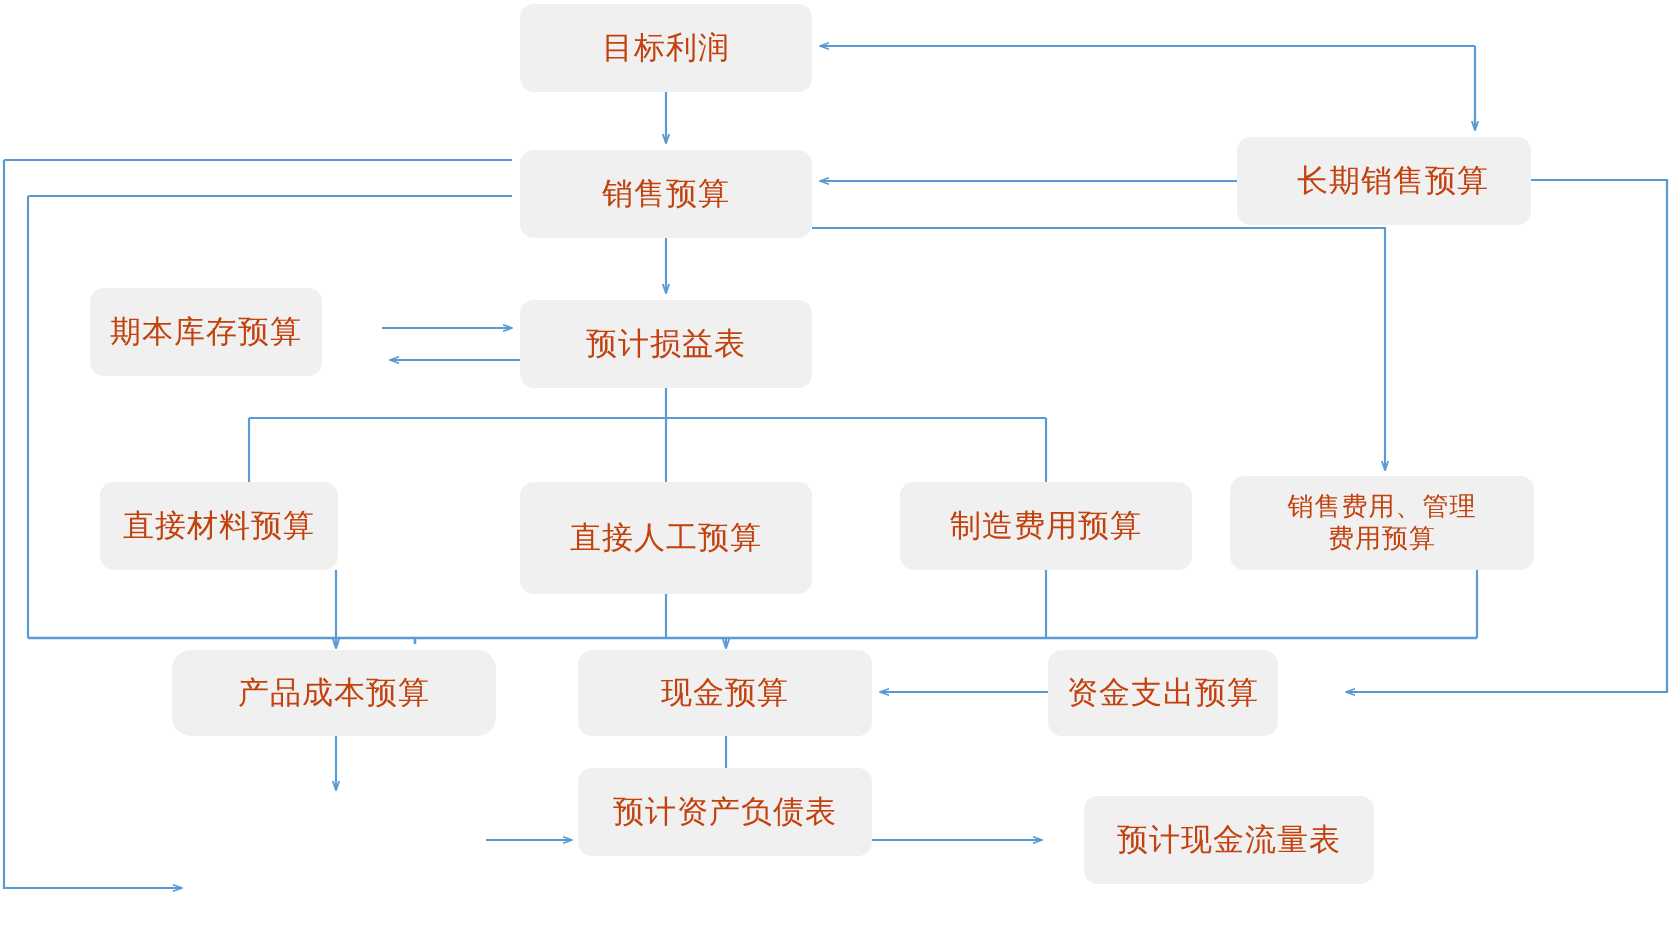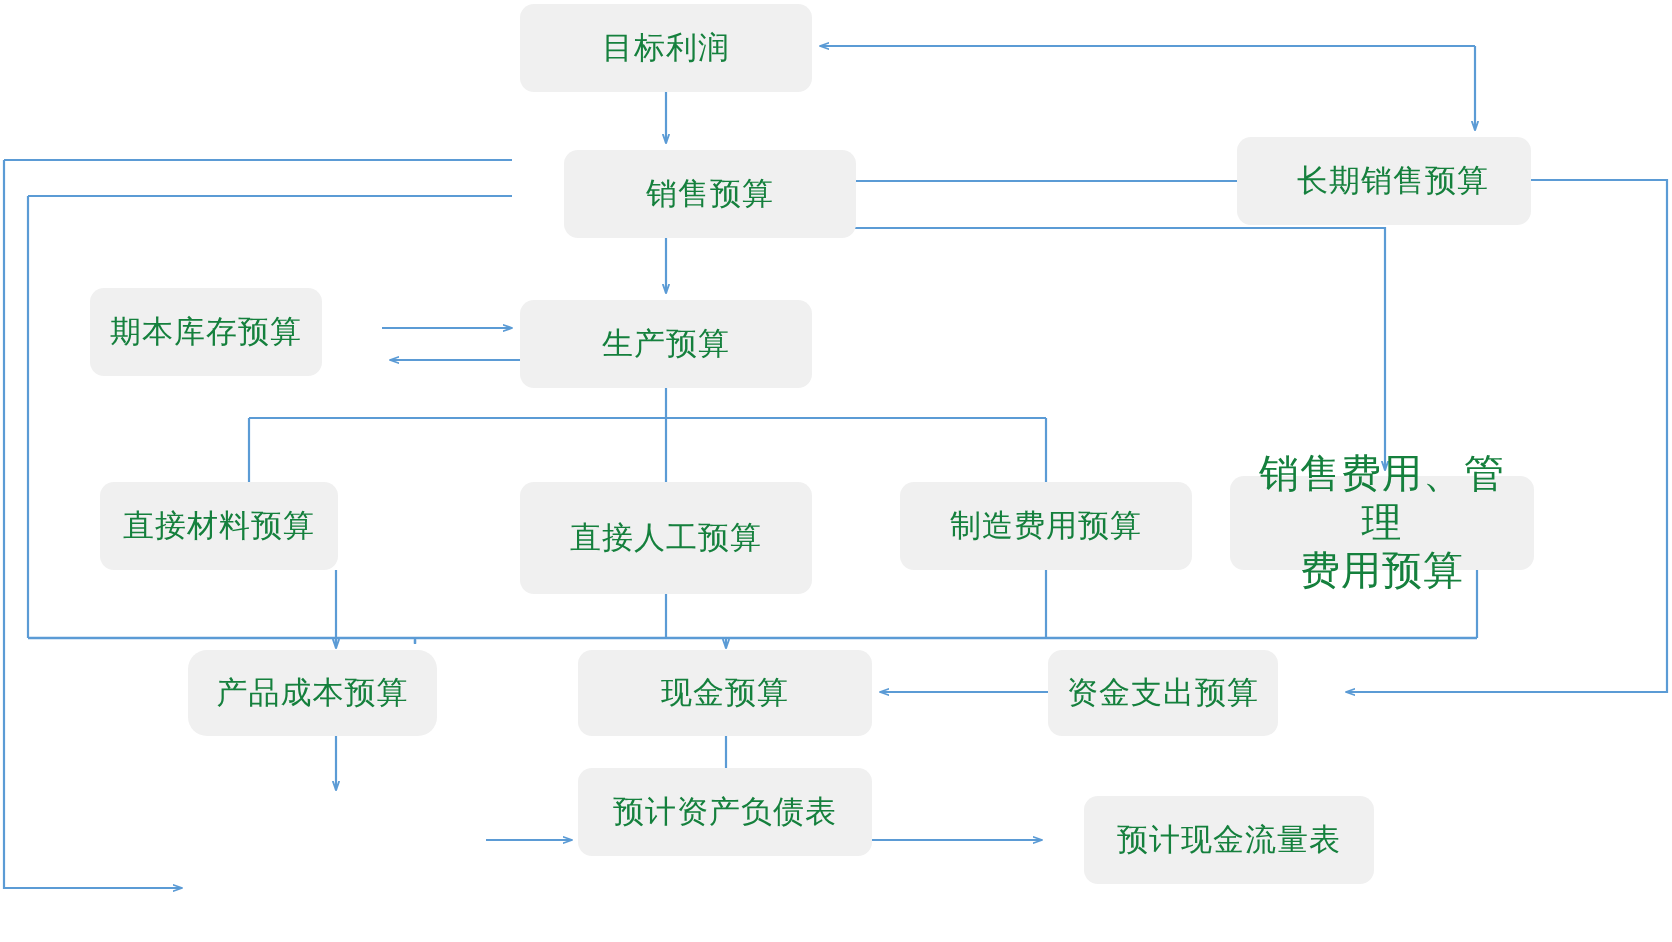--- a/index.html
+++ b/index.html
@@ -7,29 +7,29 @@
   #stage{position:relative;width:1672px;height:942px;background:#ffffff;overflow:hidden;}
   #wires{position:absolute;left:0;top:0;width:1672px;height:942px;}
   .node{
     position:absolute;
     background:#f0f0f0;
     border-radius:14px;
     display:flex;
     align-items:center;
     justify-content:center;
     text-align:center;
-    color:#15803d;
+    color:#c2410c;
     font-size:31px;
     line-height:1.25;
     letter-spacing:1px;
     box-sizing:border-box;
     padding:4px 10px;
     white-space:pre-line;
   }
-  .node.two-line{font-size:40px;line-height:1.22;}
+  .node.two-line{font-size:26px;line-height:1.22;}
 </style>
 </head>
 <body>
 
 <div id="stage">
 
   <svg id="wires" viewBox="0 0 1672 942">
     <defs>
       <marker id="ah" markerWidth="12" markerHeight="12" refX="9.4" refY="4" orient="auto" markerUnits="userSpaceOnUse">
         <path d="M1,1 L9.5,4 L1,7" fill="none" stroke="#5b9bd5" stroke-width="1.8" stroke-linecap="round" stroke-linejoin="round"></path>
@@ -84,28 +84,28 @@
       <path d="M486,840 L572,840" marker-end="url(#ah)"></path>
       <path d="M872,840 L1042,840" marker-end="url(#ah)"></path>
 
       <path d="M4,160 L512,160"></path>
       <path d="M4,160 L4,888 L182,888" marker-end="url(#ah)"></path>
 
     </g>
   </svg>
 
   <div class="node" style="left:520px;top:4px;width:292px;height:88px;">目标利润</div>
-  <div class="node" style="left:520px;top:150px;width:292px;height:88px;margin-left:44px;">销售预算</div>
+  <div class="node" style="left:520px;top:150px;width:292px;height:88px;">销售预算</div>
   <div class="node" style="left:1237px;top:137px;width:294px;height:88px;padding-left:28px;">长期销售预算</div>
   <div class="node" style="left:90px;top:288px;width:232px;height:88px;">期本库存预算</div>
-  <div class="node" style="left:520px;top:300px;width:292px;height:88px;">生产预算</div>
+  <div class="node" style="left:520px;top:300px;width:292px;height:88px;">预计损益表</div>
   <div class="node" style="left:100px;top:482px;width:238px;height:88px;font-family:Liberation Serif, serif;">直接材料预算</div>
   <div class="node" style="left:520px;top:482px;width:292px;height:112px;">直接人工预算</div>
   <div class="node" style="left:900px;top:482px;width:292px;height:88px;">制造费用预算</div>
   <div class="node two-line" style="left:1230px;top:476px;width:304px;height:94px;">销售费用、管理
 费用预算</div>
-  <div class="node" style="left:188px;top:650px;width:249px;height:86px;border-radius:19px;">产品成本预算</div>
+  <div class="node" style="left:172px;top:650px;width:324px;height:86px;border-radius:19px;">产品成本预算</div>
   <div class="node" style="left:578px;top:650px;width:294px;height:86px;">现金预算</div>
   <div class="node" style="left:1048px;top:650px;width:230px;height:86px;">资金支出预算</div>
   <div class="node" style="left:578px;top:768px;width:294px;height:88px;">预计资产负债表</div>
   <div class="node" style="left:1048px;top:796px;width:290px;height:88px;margin-left:36px;">预计现金流量表</div>
 
 </div>
 
 </body></html>

